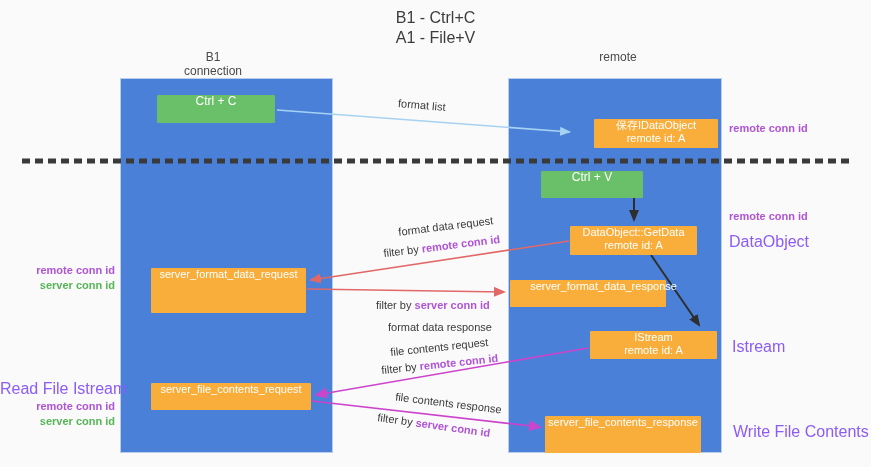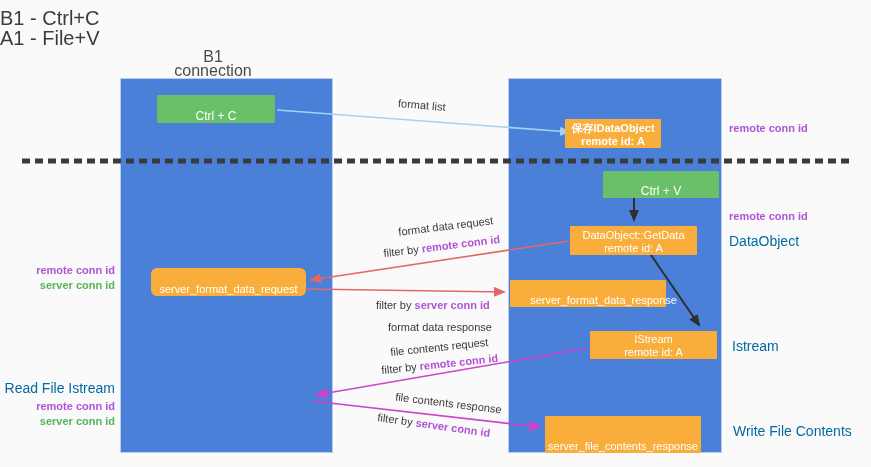--- a/index.html
+++ b/index.html
@@ -5,37 +5,37 @@
   html,body{margin:0;padding:0;}
   body{
     font-family:"Liberation Sans","DejaVu Sans",sans-serif;
     background:#fafafa;
   }
   .stage{
     position:relative;width:871px;height:467px;background:#fafafa;overflow:hidden;
   }
   .abs{position:absolute;}
   .title{
-    left:0;right:0;top:8px;color:#3c3c3c;
-    font-size:20px;line-height:20px;
+    left:0;right:0;top:8px;text-align:center;color:#3c3c3c;
+    font-size:16px;line-height:20px;
   }
   .col-header{
-    text-align:center;color:#4a4a4a;font-size:16px;line-height:14px;
+    text-align:center;color:#4a4a4a;font-size:12px;line-height:14px;
   }
   .column{
     background:#4a80d8;border:1px solid #b9cdee;box-sizing:border-box;
   }
   .node{
     color:#fff;font-size:11px;line-height:13px;text-align:center;
-    display:flex;flex-direction:column;justify-content:flex-end;align-items:center;
+    display:flex;flex-direction:column;justify-content:flex-start;align-items:center;
     box-sizing:border-box;border-radius:1px;
   }
   .orange{background:#f9ae3c;}
   .green{background:#6abf69;font-size:12px;}
-  .side-label{font-size:14px;color:#0369a1;white-space:nowrap;}
+  .side-label{font-size:16px;color:#8b5cf6;white-space:nowrap;}
   .purple{color:#b054d6;font-weight:bold;font-size:11px;}
   .greenlbl{color:#56b556;font-weight:bold;font-size:11px;}
   .arrow-label{
     font-size:11px;color:#3a3a3a;white-space:nowrap;transform-origin:center;
   }
   .left-stack{text-align:right;line-height:15px;}
   svg.overlay{position:absolute;left:0;top:0;pointer-events:none;}
 </style>
 </head>
 <body>
@@ -45,20 +45,21 @@
   <div class="abs title">
     <div>B1 - Ctrl+C</div>
     <div>A1 - File+V</div>
   </div>
 
   <div class="abs col-header" style="left:150px;top:50px;width:126px;">
     <div>B1</div>
     <div>connection</div>
   </div>
   <div class="abs col-header" style="left:555px;top:50px;width:126px;">
+    <div>remote</div>
   </div>
 
   <div class="abs column" style="left:120px;top:78px;width:213px;height:375px;"></div>
   <div class="abs column" style="left:508px;top:78px;width:214px;height:375px;"></div>
 
   <svg class="overlay" width="871" height="467" viewBox="0 0 871 467">
     <defs>
       <marker id="mBlue" markerUnits="userSpaceOnUse" markerWidth="12" markerHeight="10" refX="10" refY="4.5" orient="auto">
         <path d="M0,0 L11,4.5 L0,9 Z" fill="#a6d2f2"></path>
       </marker>
@@ -86,47 +87,50 @@
     <line x1="307" y1="289" x2="504" y2="292" stroke-width="1.6" marker-end="url(#mRed)" stroke="#e26868"></line>
 
     <line x1="588" y1="348" x2="316" y2="395" stroke-width="1.6" marker-end="url(#mMag)" stroke="#cc44cc"></line>
 
     <line x1="312" y1="401" x2="540" y2="427" stroke-width="1.6" marker-end="url(#mMag)" stroke="#cc44cc"></line>
   </svg>
 
   <div class="abs node green" style="left:157px;top:95px;width:118px;height:28px;">
     <div>Ctrl + C</div>
   </div>
-  <div class="abs node green" style="left:603px;top:171px;width:116px;height:27px;">
+  <div class="abs node green" style="left:541px;top:171px;width:102px;height:27px;">
     <div>Ctrl + V</div>
   </div>
 
-  <div class="abs node orange" style="left:565px;top:119px;width:96px;height:29px;font-weight:bold;">
+  <div class="abs node orange" style="left:594px;top:119px;width:124px;height:29px;">
     <div>保存IDataObject</div>
     <div>remote id: A</div>
   </div>
 
   <div class="abs node orange" style="left:570px;top:226px;width:127px;height:29px;">
     <div>DataObject::GetData</div>
     <div>remote id: A</div>
   </div>
 
-  <div class="abs node orange" style="left:151px;top:268px;width:155px;height:28px;border-radius:6px;">
+  <div class="abs node orange" style="left:151px;top:268px;width:155px;height:45px;">
     <div>server_format_data_request</div>
   </div>
 
   <div class="abs node orange" style="left:510px;top:280px;width:156px;height:27px;padding-left:31px;">
     <div>server_format_data_response</div>
   </div>
 
   <div class="abs node orange" style="left:590px;top:331px;width:127px;height:28px;">
     <div>IStream</div>
     <div>remote id: A</div>
   </div>
 
+  <div class="abs node orange" style="left:151px;top:383px;width:160px;height:27px;">
+    <div>server_file_contents_request</div>
+  </div>
 
   <div class="abs node orange" style="left:545px;top:416px;width:156px;height:37px;">
     <div>server_file_contents_response</div>
   </div>
 
   <div class="abs purple" style="left:729px;top:122px;">remote conn id</div>
   <div class="abs purple" style="left:729px;top:210px;">remote conn id</div>
   <div class="abs side-label" style="left:729px;top:233px;">DataObject</div>
   <div class="abs side-label" style="left:732px;top:338px;">Istream</div>
   <div class="abs side-label" style="left:733px;top:423px;">Write File Contents</div>

